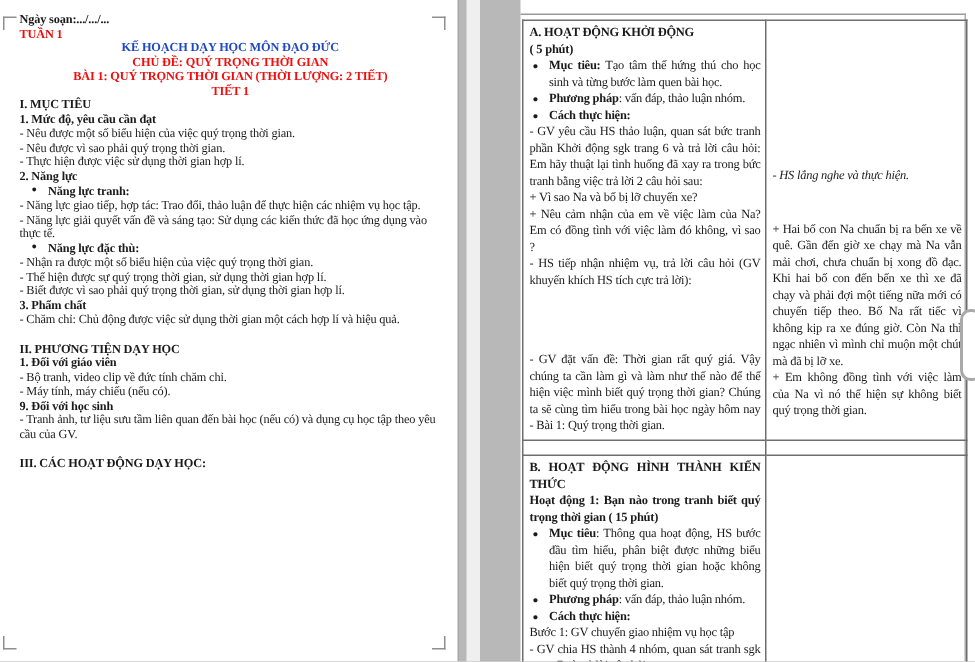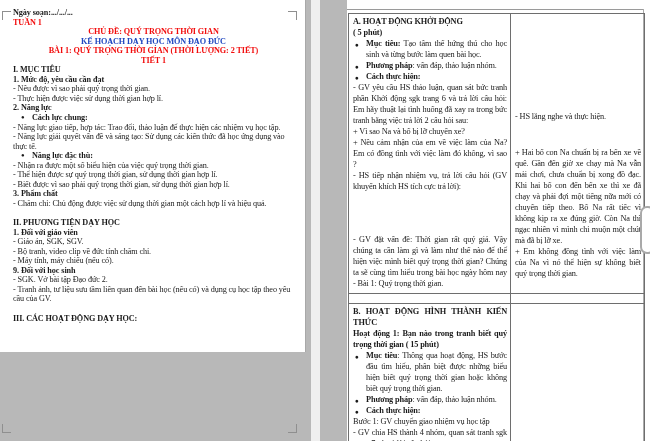--- a/index.html
+++ b/index.html
@@ -5,21 +5,21 @@
   html,body{margin:0;padding:0;}
   #screen{
     position:relative;width:650px;height:441px;overflow:hidden;
     background:#b8b8b8;
     font-family:"Liberation Serif","DejaVu Serif",serif;
     color:#1a1a1a;
     -webkit-font-smoothing:antialiased;
   }
   
   #page1{
-    position:absolute;left:0;top:0;width:305px;height:352px;
+    position:absolute;left:0;top:0;width:305px;height:441px;
     background:#ffffff;border-right:1px solid #a8a8a8;
   }
   #page1-body{
     position:absolute;left:13px;top:8px;width:281px;
     font-size:8.2px;line-height:9.55px;letter-spacing:-0.1px;
   }
   .ln{min-height:9.55px;}
   .b{font-weight:bold;}
   .red{color:#f20d0d;}
   .blue{color:#2048c0;}
@@ -59,21 +59,21 @@
   #p2-table td{
     border:1px solid #6e6e6e;vertical-align:top;
     padding:2px 3px 0 4px;
     font-size:8.3px;line-height:11px;letter-spacing:-0.15px;
   }
   #p2-table .spacer-row td{height:9px;padding:0;}
   .para{margin:0;text-align:justify;}
   .p2blt{margin:0;text-align:justify;padding-left:13px;position:relative;}
   .p2blt::before{content:"●";position:absolute;left:2px;top:1px;font-size:6.5px;}
   .mt-gv{margin-top:42px;}
-  .mt-hs1{margin-top:95px;}
+  .mt-hs1{margin-top:95px;font-style:italic;}
   .mt-hs2{margin-top:25px;}
   
   #scroll-thumb{
     position:absolute;right:-5px;top:206px;width:11px;height:44px;
     background:#ffffff;border:2px solid #a9a9a9;border-radius:7px;
   }
 </style>
 </head>
 <body>
 
@@ -81,46 +81,45 @@
 
   <div id="page1">
     <div class="crop tl"></div>
     <div class="crop tr"></div>
     <div class="crop bl"></div>
     <div class="crop br"></div>
 
     <div id="page1-body">
         <div class="ln b">Ngày soạn:.../.../...</div>
         <div class="ln b red">TUẦN 1</div>
+        <div class="ln b blue ctr">KẾ HOẠCH DẠY HỌC MÔN ĐẠO ĐỨC</div>
         <div class="ln b red ctr">CHỦ ĐỀ: QUÝ TRỌNG THỜI GIAN</div>
-        <div class="ln b blue ctr">KẾ HOẠCH DẠY HỌC MÔN ĐẠO ĐỨC</div>
         <div class="ln b red ctr">BÀI 1: QUÝ TRỌNG THỜI GIAN (THỜI LƯỢNG: 2 TIẾT)</div>
         <div class="ln b red ctr">TIẾT 1</div>
         <div class="ln b">I. MỤC TIÊU</div>
         <div class="ln b">1. Mức độ, yêu cầu cần đạt</div>
+        <div class="ln ">- Nêu được một số biểu hiện của việc quý trọng thời gian.</div>
         <div class="ln ">- Nêu được vì sao phải quý trọng thời gian.</div>
         <div class="ln ">- Thực hiện được việc sử dụng thời gian hợp lí.</div>
         <div class="ln b">2. Năng lực</div>
-        <div class="ln b blt">Cách lực chung:</div>
+        <div class="ln b blt">Năng lực tranh:</div>
         <div class="ln ">- Năng lực giao tiếp, hợp tác: Trao đổi, thảo luận để thực hiện các nhiệm vụ học tập.</div>
         <div class="ln ">- Năng lực giải quyết vấn đề và sáng tạo: Sử dụng các kiến thức đã học ứng dụng vào thực tế.</div>
         <div class="ln b blt">Năng lực đặc thù:</div>
         <div class="ln ">- Nhận ra được một số biểu hiện của việc quý trọng thời gian.</div>
         <div class="ln ">- Thể hiện được sự quý trọng thời gian, sử dụng thời gian hợp lí.</div>
         <div class="ln ">- Biết được vì sao phải quý trọng thời gian, sử dụng thời gian hợp lí.</div>
         <div class="ln b">3. Phẩm chất</div>
         <div class="ln ">- Chăm chỉ: Chủ động được việc sử dụng thời gian một cách hợp lí và hiệu quả.</div>
         <div class="ln sp"></div>
         <div class="ln b">II. PHƯƠNG TIỆN DẠY HỌC</div>
         <div class="ln b">1. Đối với giáo viên</div>
-        <div class="ln ">- Giáo án, SGK, SGV.</div>
         <div class="ln ">- Bộ tranh, video clip về đức tính chăm chỉ.</div>
         <div class="ln ">- Máy tính, máy chiếu (nếu có).</div>
         <div class="ln b">9. Đối với học sinh</div>
-        <div class="ln ">- SGK. Vở bài tập Đạo đức 2.</div>
         <div class="ln ">- Tranh ảnh, tư liệu sưu tầm liên quan đến bài học (nếu có) và dụng cụ học tập theo yêu cầu của GV.</div>
         <div class="ln sp"></div>
         <div class="ln b">III. CÁC HOẠT ĐỘNG DẠY HỌC:</div>
       </div>
 
   </div>
 
   <div id="gutter-strip"></div>
 
   <div id="page2">

